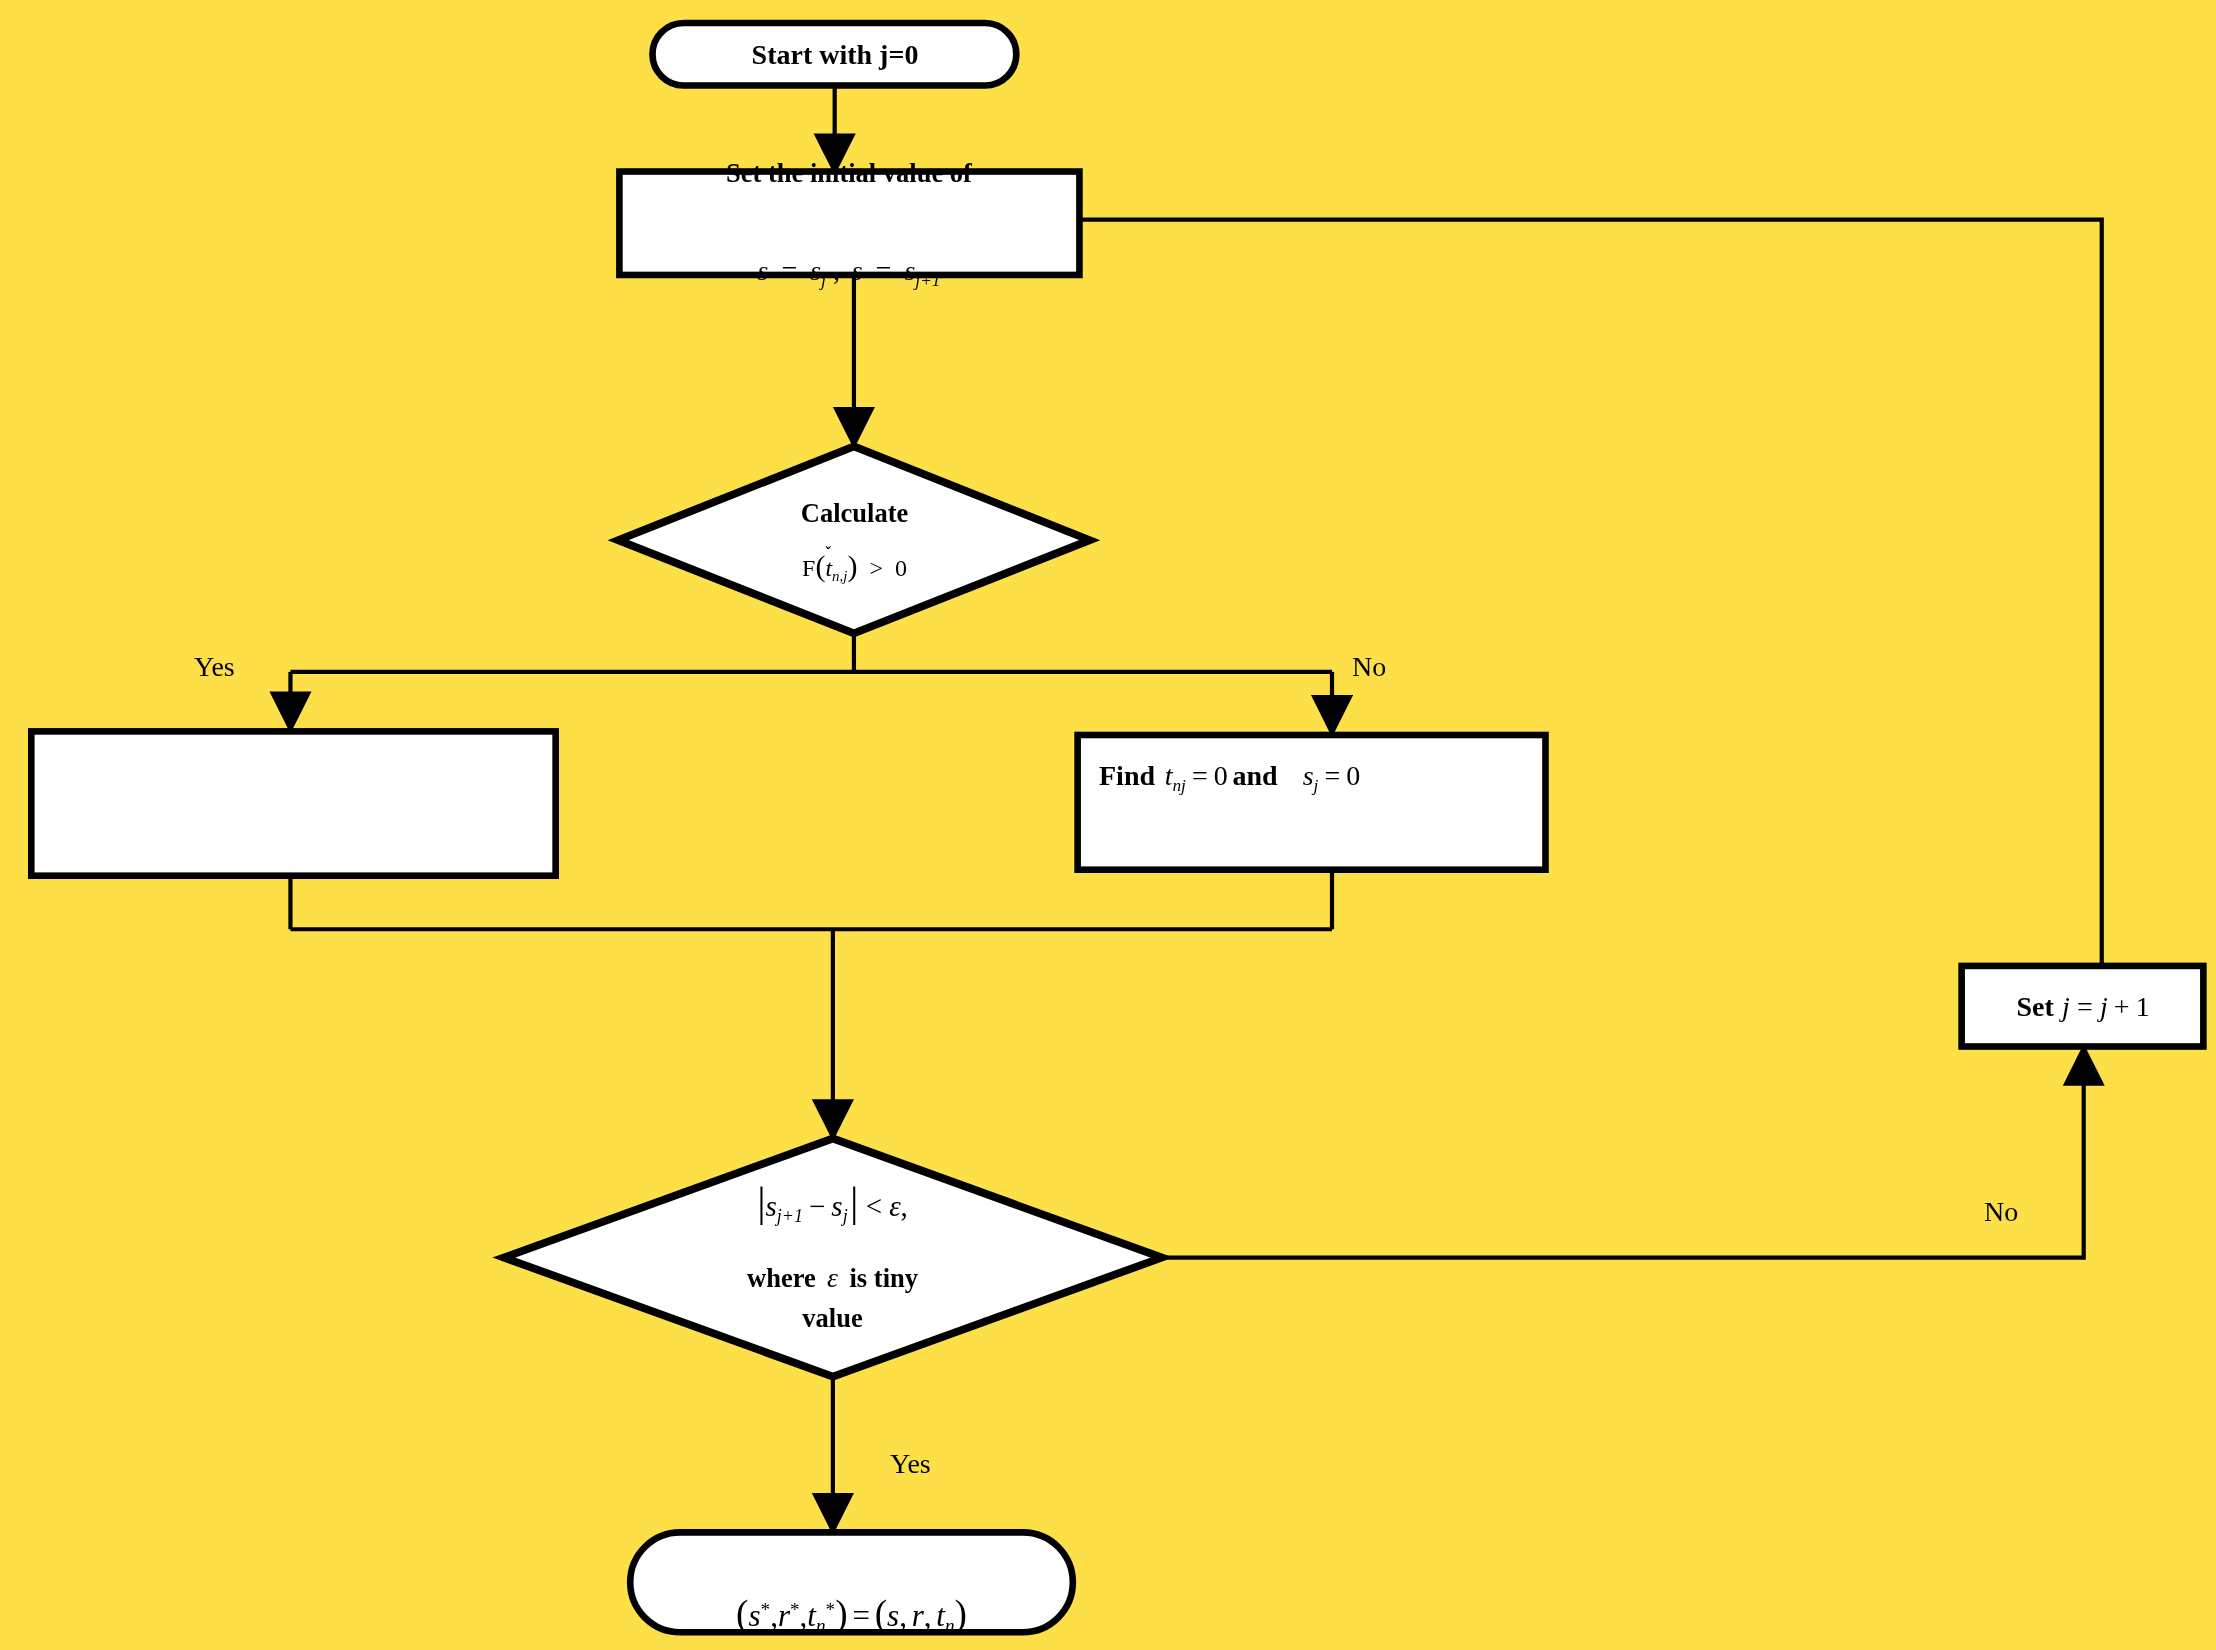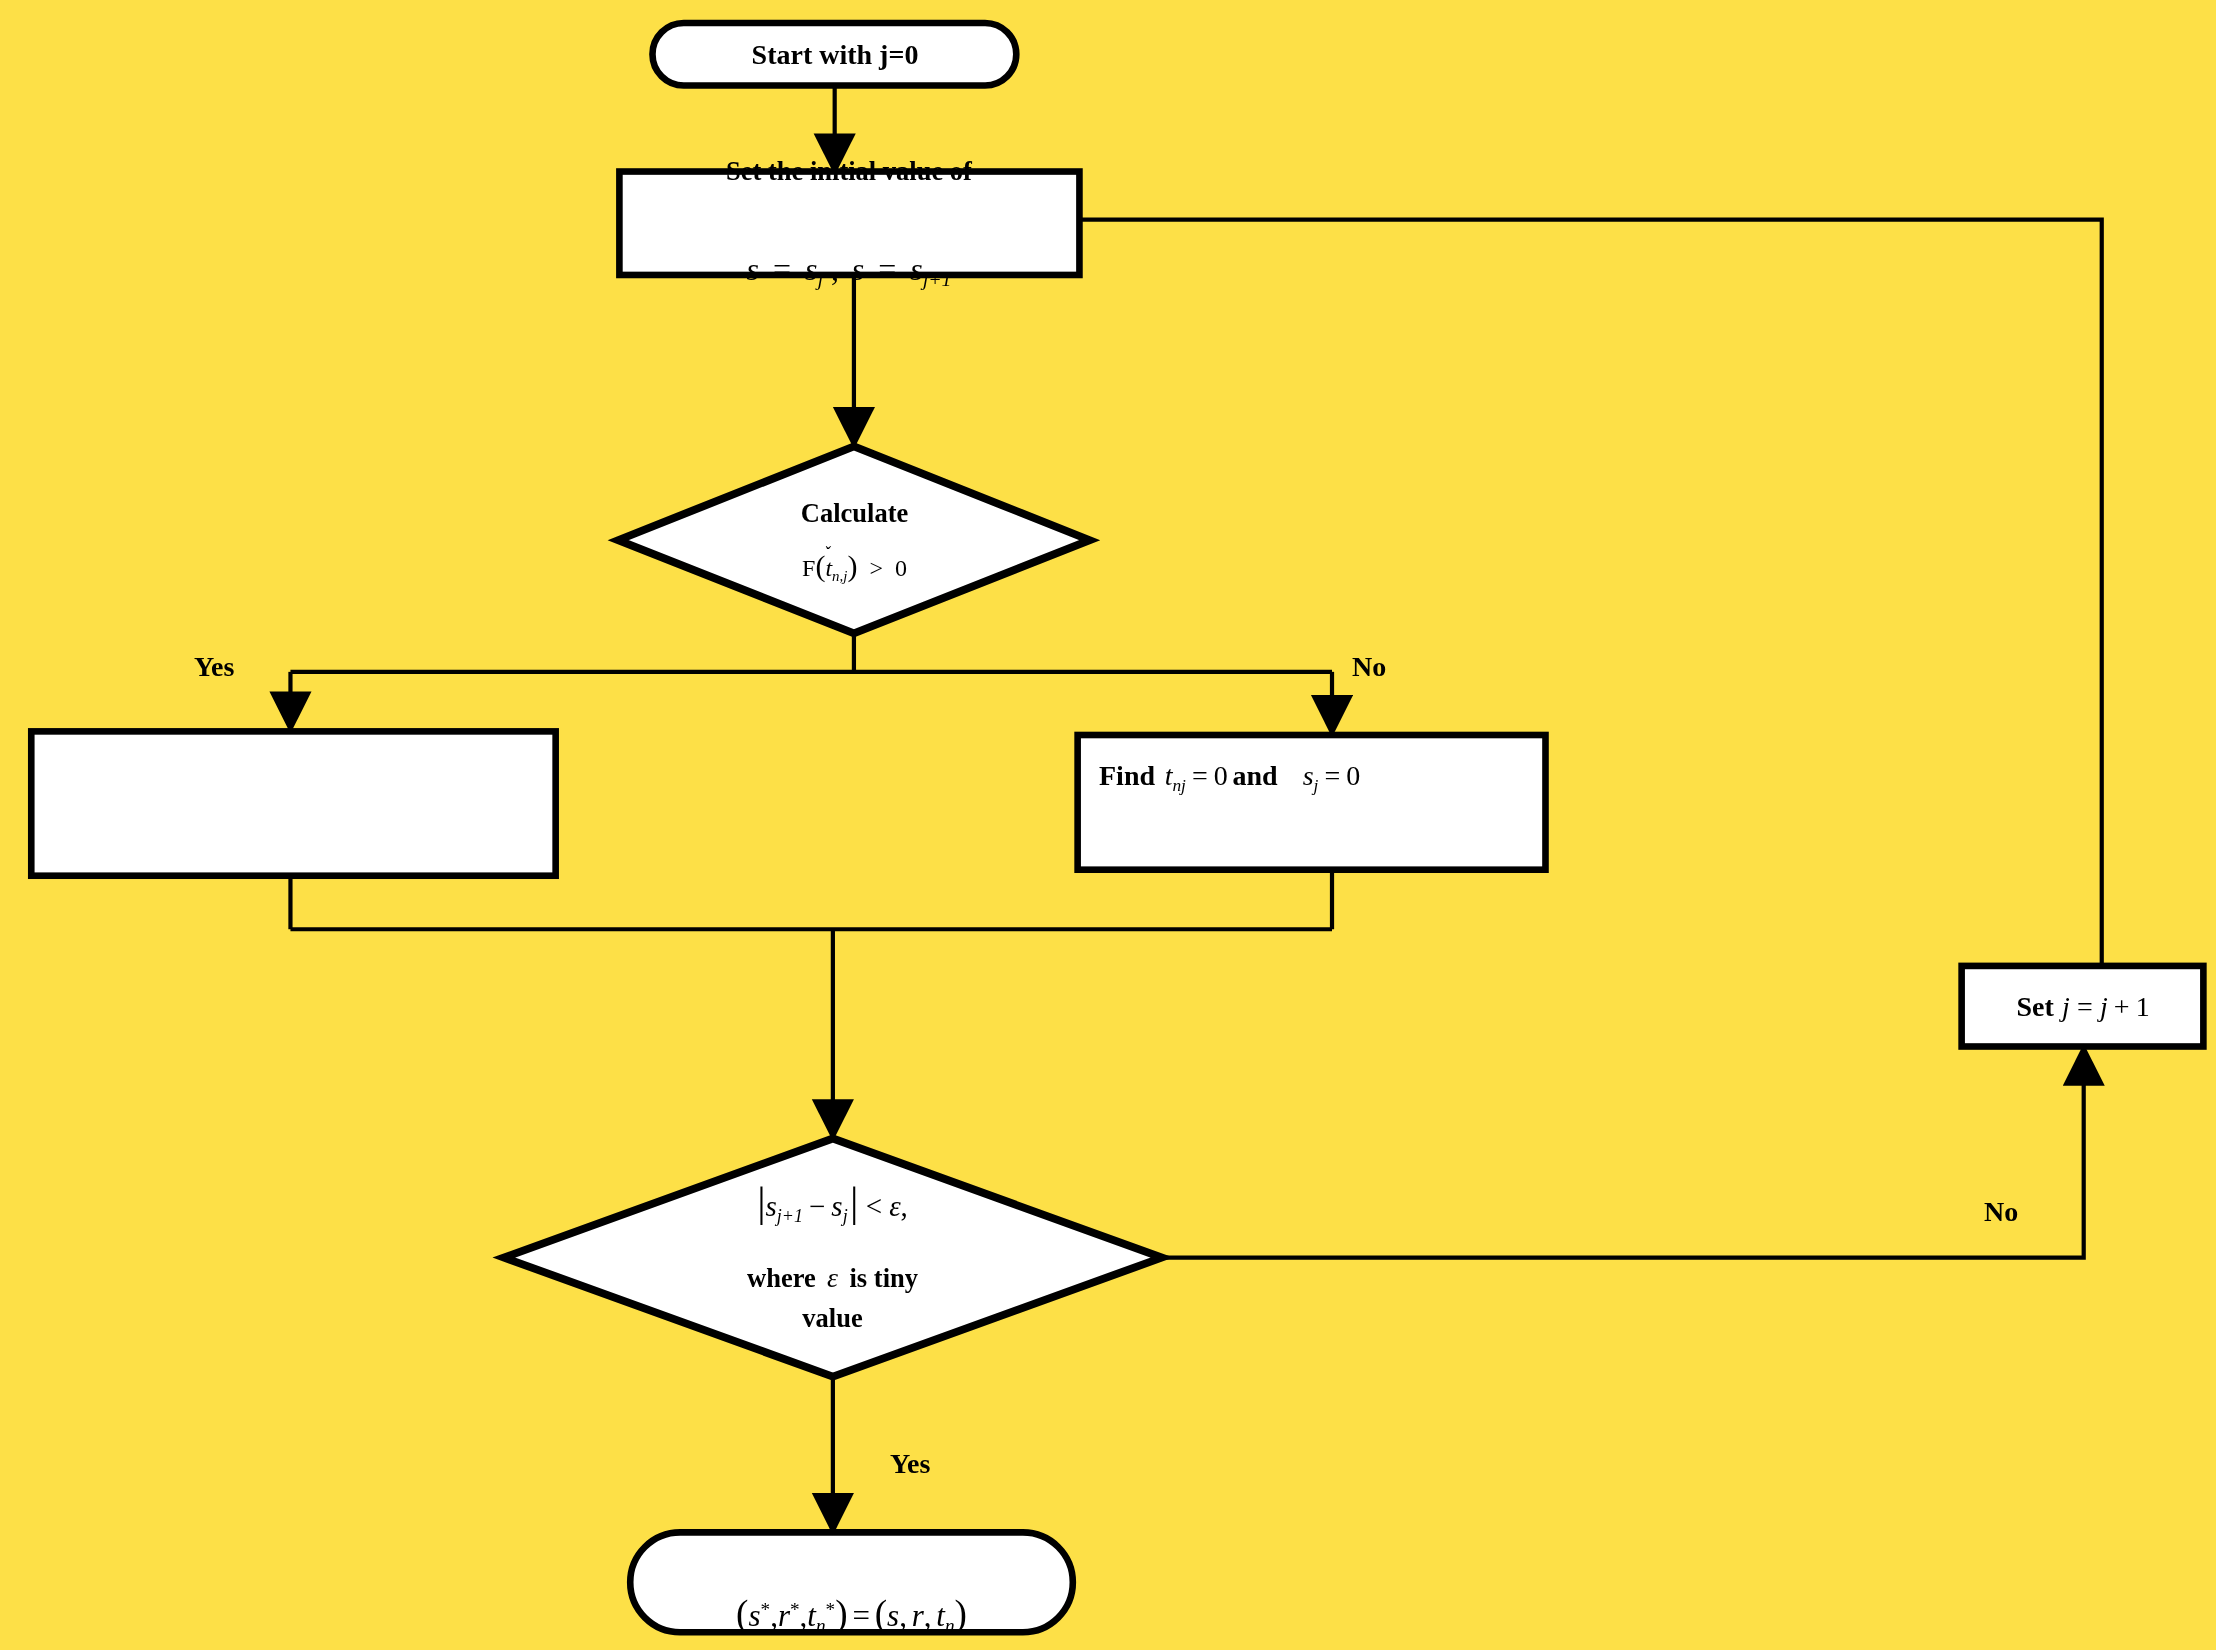--- a/index.html
+++ b/index.html
@@ -23,21 +23,21 @@
     white-space:nowrap;
     pointer-events:none;
   }
   .bold{font-weight:bold;}
   .mi{font-style:italic;font-weight:normal;font-family:"Liberation Serif","DejaVu Serif",serif;}
   .op{font-style:normal;font-weight:normal;}
   sub{font-size:0.62em;font-style:italic;vertical-align:-0.32em;line-height:0;}
   sup{font-size:0.62em;vertical-align:0.52em;line-height:0;}
   .edge-label{
     position:absolute;
-    font-weight:bold;
+    font-weight:normal;
     color:#000;
     white-space:nowrap;
   }
   .line-row{display:block;}
 </style>
 </head>
 <body>
 
 <div id="canvas">
 
@@ -88,21 +88,21 @@
 
     <path d="M1385,2289 L1385,2533" fill="none" stroke="#000" stroke-width="7" marker-end="url(#arrow)"></path>
   </svg>
 
   <div class="node-text bold" style="left:653px;top:23px;width:364px;height:63px;font-size:28px;">
     <span>Start with j=0</span>
   </div>
 
   <div class="node-text" style="left:619px;top:171px;width:460px;height:103px;font-size:26.5px;gap:36px;">
     <span class="bold line-row">Set the initial value of</span>
-    <span class="line-row" style="margin-top:28px;font-size:32px;">
+    <span class="line-row" style="margin-top:28px;font-size:28px;">
       <span class="mi">s</span>
       <span class="op" style="margin:0 6px;">=</span>
       <span class="mi">s</span><sub>j</sub>
       <span class="op" style="margin-right:4.8px;">,</span>
       <span class="mi">s</span>
       <span class="op" style="margin:0 6px;">=</span>
       <span class="mi">s</span><sub>j+1</sub>
     </span>
   </div>
 

